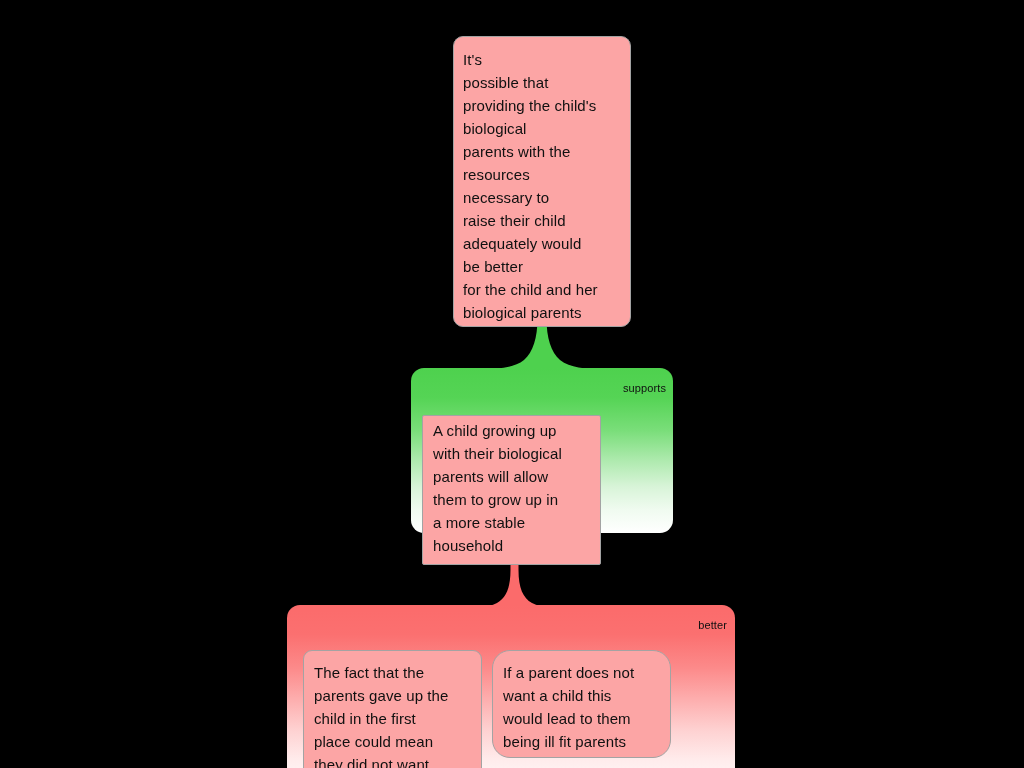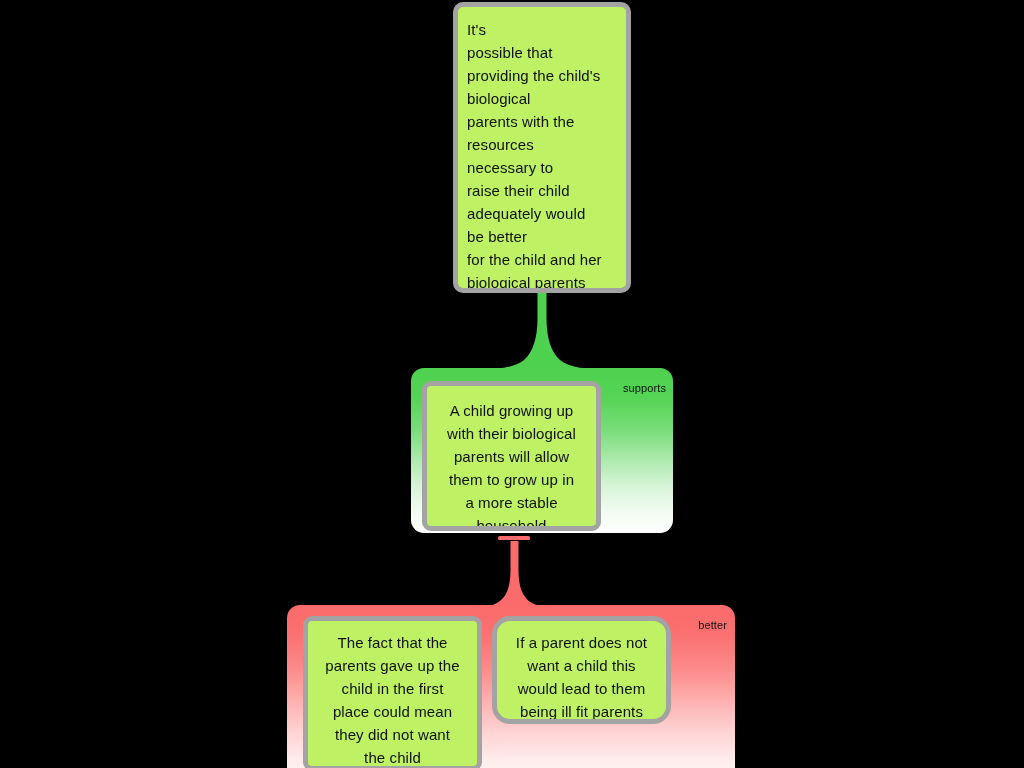--- a/index.html
+++ b/index.html
@@ -29,47 +29,47 @@
     left: 0; top: 0;
     width: 1024px;
     height: 768px;
     pointer-events: none;
   }
 
   
   .claim-card {
     position: absolute;
     box-sizing: border-box;
-    background: #bef264;
-    border: 5px solid #a3a3a3;
+    background: #fca5a5;
+    border: 1px solid #a3a3a3;
     border-radius: 9px;
     color: #101010;
     font-size: 15px;
     line-height: 23px;
     letter-spacing: 0.1px;
     white-space: pre-line;
     overflow: hidden;
+    margin-top: 34px;
   }
 
   
   #root-claim {
     left: 453px;
     top: 2px;
     width: 178px;
     height: 291px;
     padding: 11px 9px 0 9px;
     border-radius: 10px;
   }
 
   
   .group-box {
     position: absolute;
     box-sizing: border-box;
     border-radius: 13px;
-    text-align: center;
   }
 
   #supports-group {
     left: 411px;
     top: 368px;
     width: 262px;
     height: 165px;
     background: linear-gradient(to bottom,
         #4ed14e 0%,
         #55d455 18%,
@@ -107,22 +107,22 @@
   }
   #supports-label { right: 7px; top: 14px; }
   #oppose-label   { right: 8px; top: 14px; }
 
   
   #supports-card-0 {
     left: 11px;
     top: 13px;
     width: 179px;
     height: 150px;
-    padding: 13px 10px 0 10px;
-    border-radius: 9px;
+    padding: 3px 10px 0 10px;
+    border-radius: 2px;
   }
 
   
   #oppose-card-0 {
     left: 16px;
     top: 11px;
     width: 179px;
     height: 155px;
     padding: 10px 10px 0 10px;
     border-radius: 9px;

